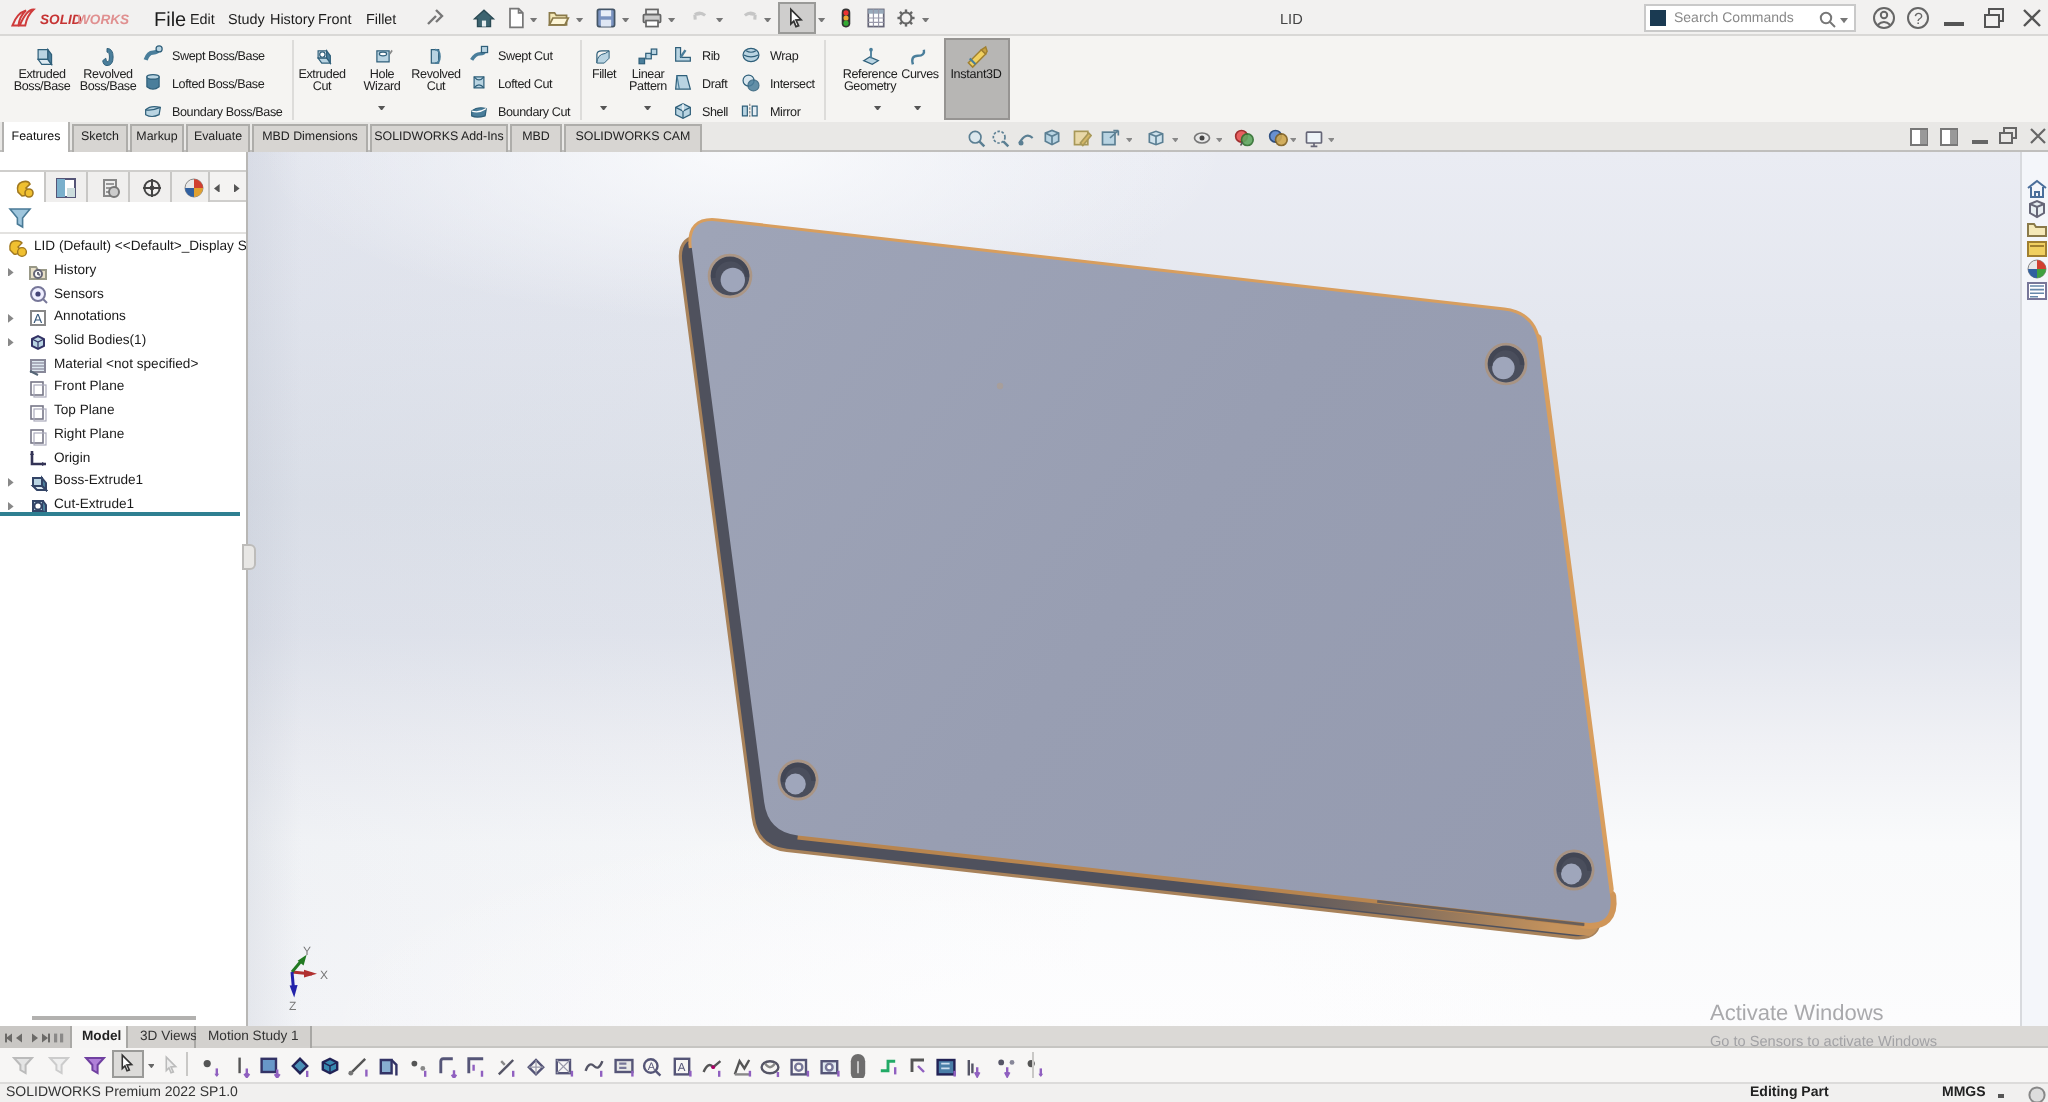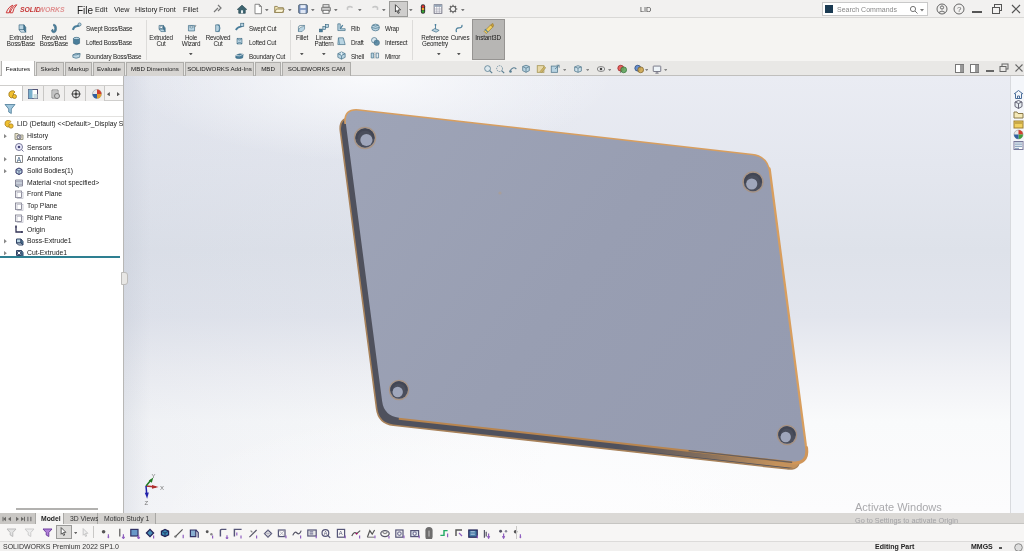--- a/index.html
+++ b/index.html
@@ -8,21 +8,21 @@
 <body>
 <div class="abs" style="left:0;top:0;width:1024px;height:18px;background:#f2f1f0;border-bottom:1px solid #d9d8d6">
   <svg class="abs" style="left:4px;top:3px" width="115" height="13" viewBox="0 0 115 13">
     <path d="M2.2,9.8 Q4.5,3.5 9,2.2 Q5.8,5 5.2,9.8 Z" fill="none" stroke="#cf3b3b" stroke-width="1"></path>
     <path d="M5.8,9.8 Q9.5,1.5 12.8,1.8 Q9.5,4.8 8.6,9.8 Z" fill="none" stroke="#cf3b3b" stroke-width="1"></path>
     <text x="16" y="9" font-size="6.8" font-weight="bold" font-style="italic" fill="#c63333" letter-spacing="0">SOLID</text>
     <text x="34.5" y="9" font-size="6.8" font-weight="bold" font-style="italic" fill="#e09090" letter-spacing="0">WORKS</text>
   </svg>
   <div class="t" style="left:77px;top:5px;font-size:10px;color:#1c1c1c">File</div>
   <div class="t" style="left:95px;top:5px;font-size:7.2px;color:#1c1c1c">Edit</div>
-  <div class="t" style="left:114px;top:5px;font-size:7.2px;color:#1c1c1c">View</div>
+  <div class="t" style="left:114px;top:5px;font-size:7.2px;color:#1c1c1c">Study</div>
   <div class="t" style="left:135px;top:5px;font-size:7.2px;color:#1c1c1c">History</div>
   <div class="t" style="left:159px;top:5px;font-size:7.2px;color:#1c1c1c">Front</div>
   <div class="t" style="left:183px;top:5px;font-size:7.2px;color:#1c1c1c">Fillet</div>
   <svg class="abs" style="left:212px;top:4px" width="10" height="10">
       <path d="M6,1 L9,4 L6,7 M6,4 L2,8" stroke="#777" stroke-width="1.2" fill="none"></path>
     </svg>
 <svg class="abs" style="left:236px;top:3px" width="12" height="12" viewBox="0 0 14 14">
       <path d="M1.5,7.5 L7,2.5 L12.5,7.5 L10.8,7.5 L10.8,12 L3.2,12 L3.2,7.5 Z" fill="#3d6470" stroke="#2a4a54" stroke-width="0.8"></path>
       <rect x="5.8" y="8.5" width="2.4" height="3.5" fill="#e8eef0"></rect>
     </svg>
@@ -768,12 +768,12 @@
 </div>
 <div class="abs" style="left:0;top:541px;width:1024px;height:10px;background:#f1f0ef;border-top:1px solid #dcdbda">
   <div class="t" style="left:3px;top:1px;font-size:7px;color:#333">SOLIDWORKS Premium 2022 SP1.0</div>
   <div class="t" style="left:875px;top:1px;font-size:7px;font-weight:bold;color:#222">Editing Part</div>
   <div class="t" style="left:971px;top:1px;font-size:7px;font-weight:bold;color:#222">MMGS</div>
   <div class="abs" style="left:999px;top:4.5px;width:2.5px;height:2.5px;background:#555"></div>
   <svg class="abs" style="left:1014px;top:1px" width="9" height="9">
       <circle cx="4.5" cy="4.5" r="3.8" stroke="#888" fill="#ddd"></circle>
     </svg>
 </div>
-<div class="t" style="left:855px;top:515.5px;font-size:7.3px;color:#a2a2a5;z-index:9">Go to Settings to activate Origin</div>
+<div class="t" style="left:855px;top:515.5px;font-size:7.3px;color:#a2a2a5;z-index:9">Go to Sensors to activate Windows</div>
 </body></html>

